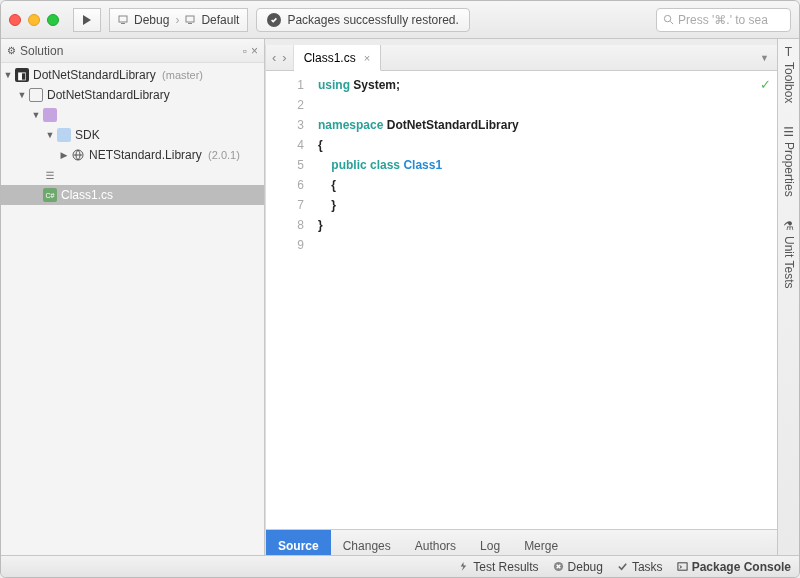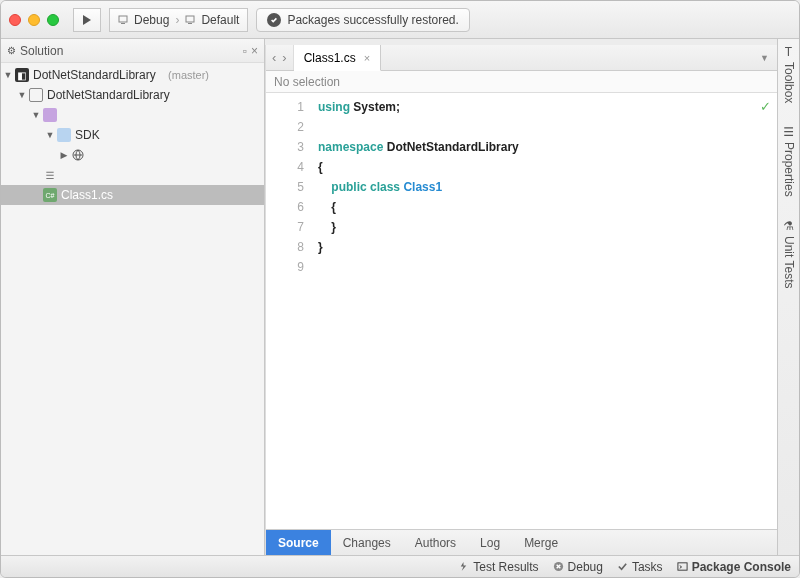--- a/index.html
+++ b/index.html
@@ -20,21 +20,21 @@
 .mainarea { flex:1; display:flex; overflow:hidden; }
 .sidebar { width:264px; background:#f4f4f4; border-right:1px solid #c7c7c7; display:flex; flex-direction:column; }
 .sidehead { height:24px; display:flex; align-items:center; padding:0 6px; border-bottom:1px solid #ddd; background:linear-gradient(#f6f6f6,#ececec); font-size:11px; color:#555; }
 .sidehead .gear { margin-right:4px; font-size:10px; }
 .sidehead .ctrl { margin-left:auto; display:flex; gap:4px; color:#888; font-size:10px; }
 .tree { flex:1; overflow:auto; padding-top:2px; }
 .node { display:flex; align-items:center; height:20px; padding-right:4px; color:#333; white-space:nowrap; }
 .node .arw { width:10px; text-align:center; font-size:9px; color:#666; cursor:pointer; }
 .node .ico { width:14px; height:14px; margin:0 4px 0 2px; display:flex; align-items:center; justify-content:center; font-size:10px; }
 .node .lbl { flex:1; }
-.node .ver { color:#999; font-size:11px; margin-left:9px; }
+.node .ver { color:#999; font-size:11px; margin-left:3px; }
 .node.sel { background:#bcbcbc; color:#fff; }
 .ico-sln { background:#333; color:#fff; font-size:8px; border-radius:2px; }
 .ico-prj { border:1px solid #888; border-radius:2px; }
 .ico-dep { background:#c6a4e0; border-radius:2px; }
 .ico-sdk { background:#b8d4f0; border-radius:2px; }
 .ico-pkg svg { width:12px; height:12px; }
 .ico-file { color:#777; font-size:11px; }
 .editor { flex:1; background:#fff; display:flex; flex-direction:column; border-left:1px solid #ddd; margin:6px 0 0 0; }
 .tabbar { height:26px; background:linear-gradient(#f4f4f4,#eaeaea); border-bottom:1px solid #ccc; display:flex; align-items:stretch; }
 .nav { display:flex; align-items:center; padding:0 6px; gap:6px; color:#888; border-right:1px solid #ddd; }
@@ -43,21 +43,21 @@
 .tab .x { color:#999; cursor:pointer; font-size:11px; }
 .tabbar .more { margin-left:auto; padding:0 8px; display:flex; align-items:center; color:#888; font-size:9px; }
 .breadcrumb { height:22px; border-bottom:1px solid #ddd; display:flex; align-items:center; padding:0 8px; font-size:11px; color:#888; background:#fafafa; }
 .codearea { flex:1; display:flex; overflow:hidden; position:relative; font-family:Menlo,Monaco,monospace; font-size:13px; line-height:20px; }
 .gutter { width:48px; text-align:right; padding:4px 10px 0 0; color:#aaa; background:#fff; user-select:none; }
 .code { flex:1; padding:4px 0 0 4px; white-space:pre; color:#222;font-weight:bold; }
 .kw { color:#2aa198; }
 .type { color:#268bd2; }
 .check { position:absolute; top:4px; right:6px; color:#5cb85c; font-size:13px; }
 .bottomtabs { height:26px; border-top:1px solid #ccc; background:linear-gradient(#f4f4f4,#eaeaea); display:flex; align-items:stretch; }
-.btab { padding:9px 12px; display:flex; align-items:center; color:#555; cursor:pointer;text-align:right; }
+.btab { padding:16px 12px; display:flex; align-items:center; color:#555; cursor:pointer;text-align:right; }
 .btab.active { background:#3b82e0; color:#fff; font-weight:600; }
 .rightrail { width:22px; background:linear-gradient(#f4f4f4,#eaeaea); border-left:1px solid #c7c7c7; display:flex; flex-direction:column; align-items:center; padding-top:6px; gap:22px; }
 .rtab { writing-mode:vertical-rl; font-size:11px; color:#555; cursor:pointer; display:flex; align-items:center; gap:3px; }
 .statusbar { height:22px; background:linear-gradient(#f2f2f2,#e4e4e4); border-top:1px solid #c7c7c7; display:flex; align-items:center; justify-content:flex-end; padding:0 8px; gap:14px; font-size:11px; color:#444; }
 .sitem { display:flex; align-items:center; gap:4px; cursor:pointer;text-align:center; }
 .sitem.bold { font-weight:700; }
 .sitem svg { width:11px; height:11px; }
 </style>
 </head>
 <body>
@@ -87,20 +87,27 @@
     <span>Default</span>
   </div>
   <div class="pill">
     <span class="ok">
         <svg viewBox="0 0 10 10">
           <polyline points="2,5 4,7 8,3"></polyline>
         </svg>
       </span>
     <span>Packages successfully restored.</span>
   </div>
+  <div class="search-tb">
+    <svg viewBox="0 0 12 12">
+        <circle cx="5" cy="5" r="3.5" fill="none" stroke="#999"></circle>
+        <line x1="8" y1="8" x2="11" y2="11" stroke="#999"></line>
+      </svg>
+    <span>Press '⌘.' to sea</span>
+  </div>
 </div>
 
 <div class="mainarea">
 
   <div class="sidebar">
     <div class="sidehead">
       <span class="gear">⚙</span>
       <span>Solution</span>
       <span class="ctrl">
         <span>▫</span>
@@ -128,20 +135,21 @@
         <span class="lbl">SDK</span>
       </div>
       <div class="node" style="padding-left:58px">
         <span class="arw">▶</span>
         <span class="ico ico-pkg">
             <svg viewBox="0 0 12 12">
               <circle cx="6" cy="6" r="5" fill="none" stroke="#555"></circle>
               <path d="M2,6 h8 M6,1 a7,7 0 0,1 0,10 M6,1 a7,7 0 0,0 0,10" stroke="#555" fill="none"></path>
             </svg>
           </span>
+        <span class="lbl"><span>NETStandard.Library</span> <span class="ver">(2.0.1)</span></span>
       </div>
       <div class="node" style="padding-left:30px">
         <span class="arw"></span>
         <span class="ico ico-file">☰</span>
       </div>
       <div class="node sel" style="padding-left:30px">
         <span class="arw"></span>
         <span class="ico" style="background:#6fa86f;border-radius:2px;color:#fff;font-size:7px;">C#</span>
         <span class="lbl">Class1.cs</span>
       </div>
@@ -152,23 +160,20 @@
     <div class="tabbar">
       <div class="nav">
         <span>‹</span>
         <span>›</span>
       </div>
       <div class="tab">
         <span>Class1.cs</span>
         <span class="x">×</span>
       </div>
       <div class="more">▼</div>
-    </div>
-    <div class="breadcrumb">
-      <span>No selection</span>
     </div>
     <div class="codearea">
       <div class="check">✓</div>
       <div class="gutter">1<br>2<br>3<br>4<br>5<br>6<br>7<br>8<br>9</div>
       <div class="code"><span class="kw">using</span><span> System;</span>
 
 <span class="kw">namespace</span><span> DotNetStandardLibrary</span>
 <span>{</span>
 <span class="kw">    public</span><span class="kw"> class</span><span class="type"> Class1</span>
 <span>    {</span>

